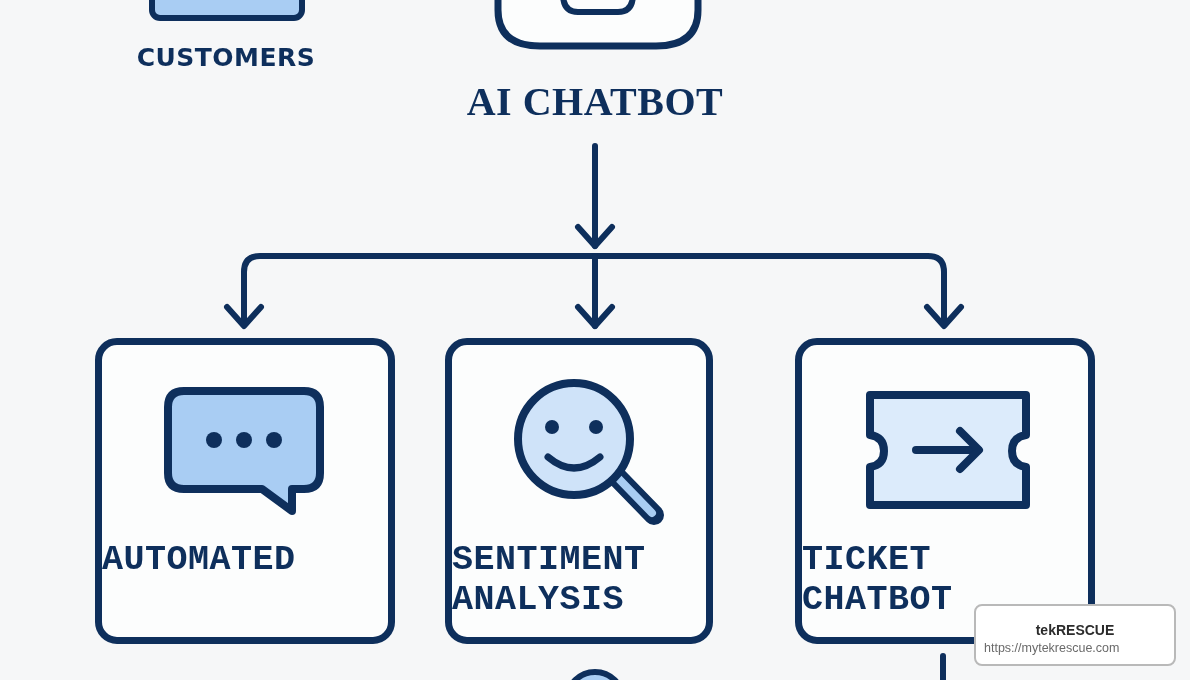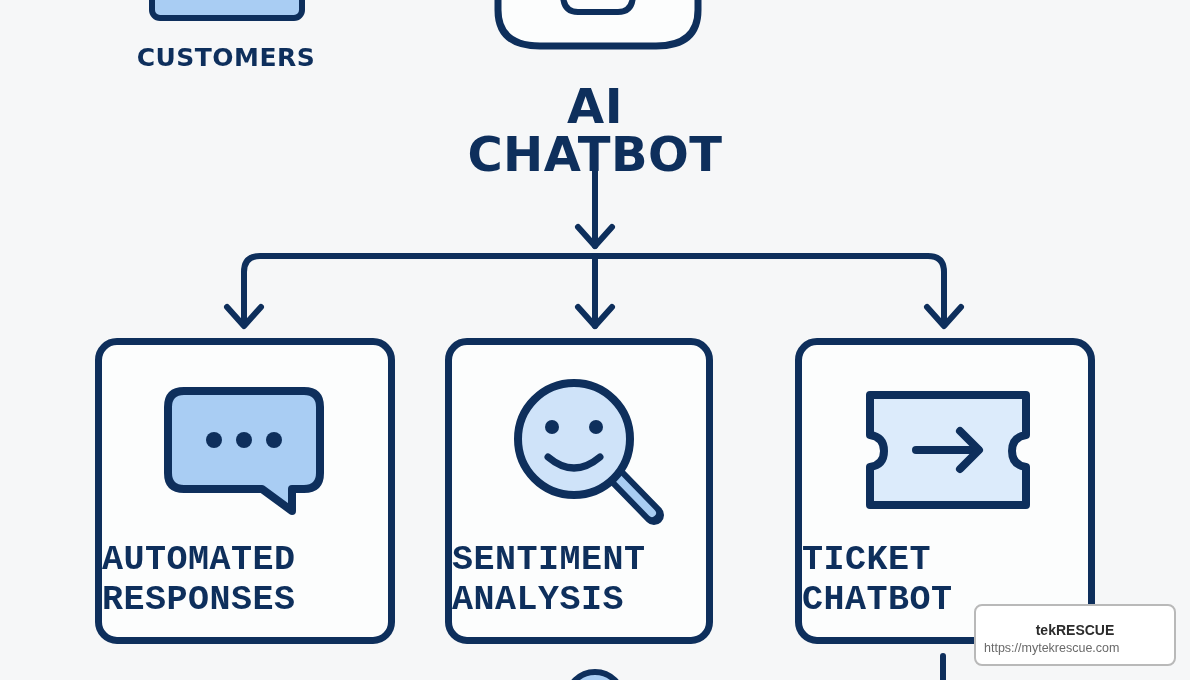--- a/index.html
+++ b/index.html
@@ -64,32 +64,31 @@
     <polyline points="927,307 944,326 961,307"></polyline>
     <line x1="943" y1="656" x2="943" y2="690"></line>
   </g>
 
   <g>
     <circle cx="595" cy="700" r="28" fill="#a9cdf3" stroke="#0e2f5c" stroke-width="6"></circle>
   </g>
 </svg>
 
 <div class="label" style="left:90px; top:45px; width:272px; font-size:25px;">CUSTOMERS</div>
-<div class="label" style="left:450px; top:82px; width:290px; font-size:48px;">AI CHATBOT</div>
+<div class="label" style="left:450px; top:82px; width:290px; font-size:40px;font-family:Liberation Serif, serif;">AI CHATBOT</div>
 
 <div class="box" style="left:95px; top:338px; width:300px; height:306px;">
   <svg class="abs" style="left:62px; top:38px;" width="170" height="140">
     <path d="M20,8 L140,8 Q156,8 156,24 L156,90 Q156,106 140,106 L128,106 L128,128 L98,106 L20,106 Q4,106 4,90 L4,24 Q4,8 20,8 Z" fill="#a9cdf3" stroke="#0e2f5c" stroke-width="8" stroke-linejoin="round"></path>
     <circle cx="50" cy="57" r="8" fill="#0e2f5c"></circle>
     <circle cx="80" cy="57" r="8" fill="#0e2f5c"></circle>
     <circle cx="110" cy="57" r="8" fill="#0e2f5c"></circle>
   </svg>
   <div class="box-title" style="top:196px;">
     <span>AUTOMATED</span><br>
-    <span>RESPONSES</span>
   </div>
 </div>
 
 <div class="box" style="left:445px; top:338px; width:268px; height:306px;">
   <svg class="abs" style="left:60px; top:30px;" width="160" height="160">
     <line x1="105" y1="102" x2="142" y2="140" stroke="#0e2f5c" stroke-width="20" stroke-linecap="round"></line>
     <line x1="107" y1="104" x2="140" y2="138" stroke="#a9cdf3" stroke-width="8" stroke-linecap="round"></line>
     <circle cx="62" cy="64" r="56" fill="#cfe3f9" stroke="#0e2f5c" stroke-width="8"></circle>
     <circle cx="40" cy="52" r="7" fill="#0e2f5c"></circle>
     <circle cx="84" cy="52" r="7" fill="#0e2f5c"></circle>

